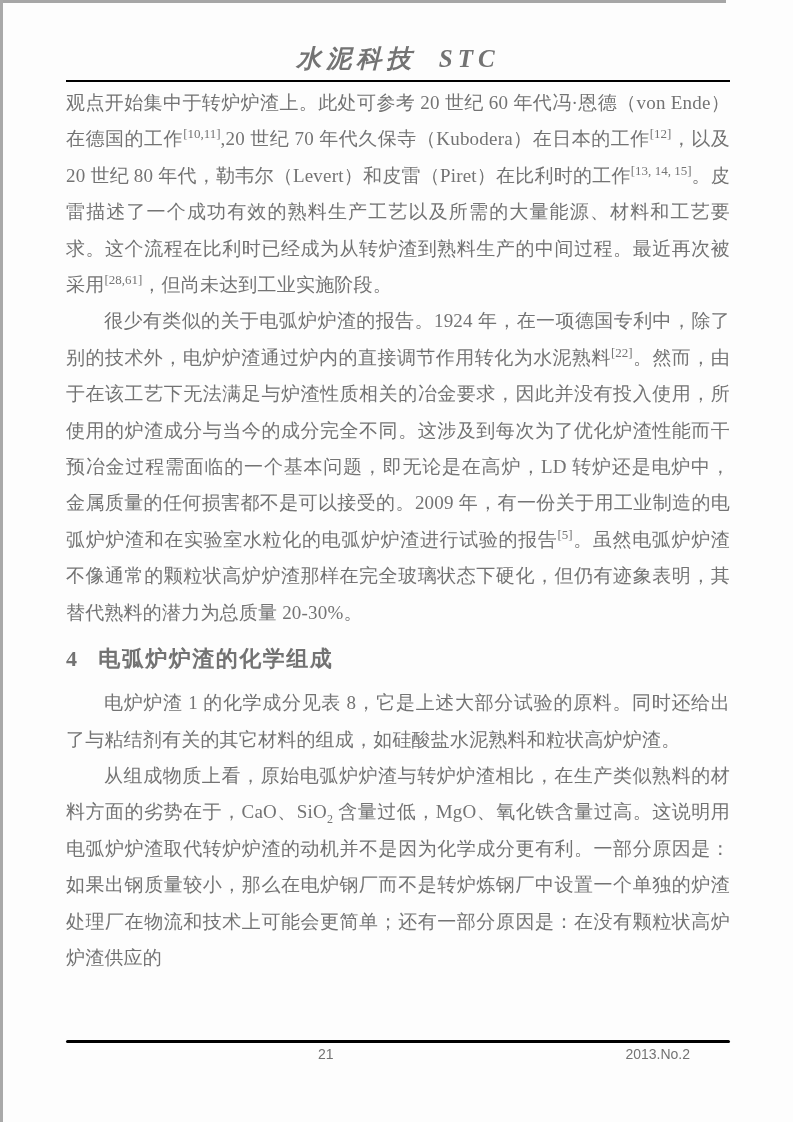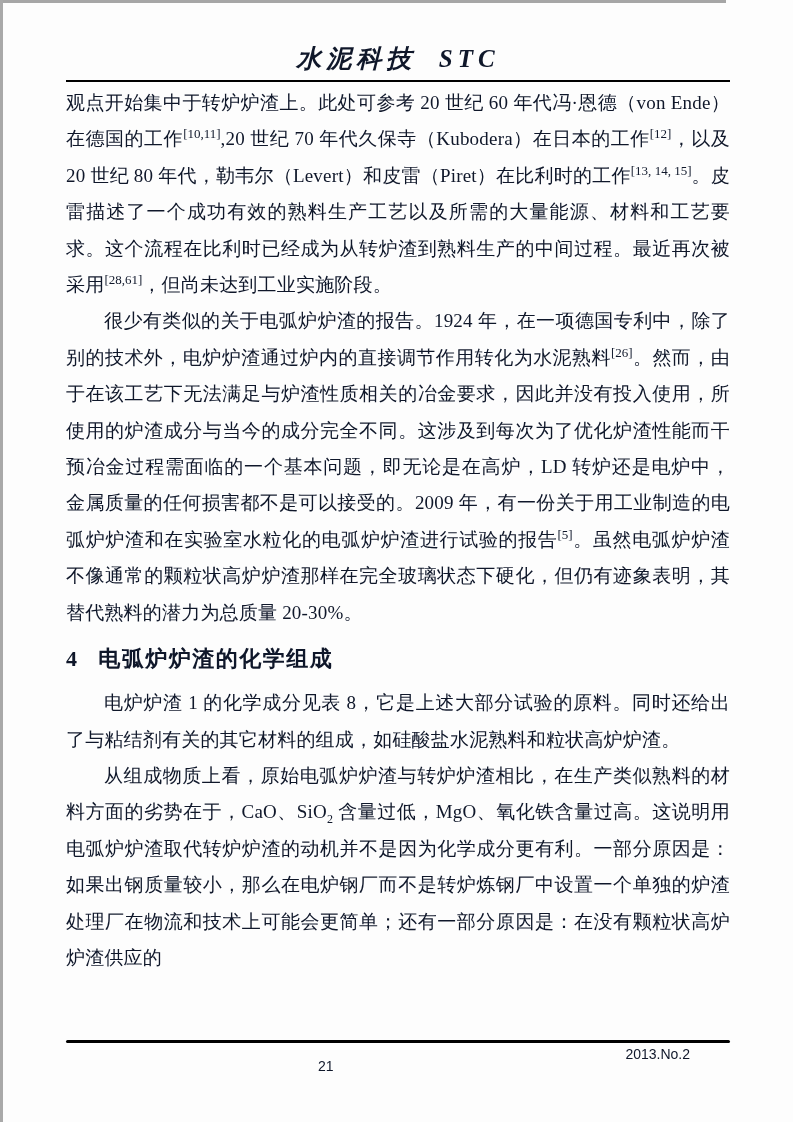--- a/index.html
+++ b/index.html
@@ -5,21 +5,21 @@
   html, body { margin: 0; padding: 0; }
   body { background: #ffffff; }
 
   .page {
     position: relative;
     width: 793px;
     height: 1122px;
     background: #fdfdfd;
     overflow: hidden;
     font-family: "Liberation Serif", "DejaVu Serif", serif;
-    color: #0f172a;
+    color: #737373;
   }
 
   
   .edge-top {
     position: absolute; top: 0; left: 0;
     width: 726px; height: 3px;
     background: #a6a6a6;
   }
   .edge-left {
     position: absolute; top: 0; left: 0;
@@ -95,40 +95,40 @@
     width: 664px;
   }
   .footer-rule { height: 3px; background: #000000; border-radius: 2px; }
   .footer-row {
     position: relative;
     height: 20px;
     margin-top: 3px;
     font-family: "Liberation Sans", "DejaVu Sans", sans-serif;
     font-size: 14px;
   }
-  .page-number { position: absolute; left: 252px; top: 12px; }
+  .page-number { position: absolute; left: 252px; top: 0; }
   .issue { position: absolute; right: 40px; top: 0; }
 </style>
 </head>
 <body>
 
 <div class="page">
   <div class="edge-top"></div>
   <div class="edge-left"></div>
 
   <div class="content">
     <header>
       <div class="journal-title">水泥科技  STC</div>
       <div class="header-rule"></div>
     </header>
 
     <main class="article">
 
     <p class="para">观点开始集中于转炉炉渣上。此处可参考 20 世纪 60 年代冯·恩德（von Ende）在德国的工作<sup class="cite">[10,11]</sup>,20 世纪 70 年代久保寺（Kubodera）在日本的工作<sup class="cite">[12]</sup>，以及 20 世纪 80 年代，勒韦尔（Levert）和皮雷（Piret）在比利时的工作<sup class="cite">[13, 14, 15]</sup>。皮雷描述了一个成功有效的熟料生产工艺以及所需的大量能源、材料和工艺要求。这个流程在比利时已经成为从转炉渣到熟料生产的中间过程。最近再次被采用<sup class="cite">[28,61]</sup>，但尚未达到工业实施阶段。</p>
-        <p class="para indent">很少有类似的关于电弧炉炉渣的报告。1924 年，在一项德国专利中，除了别的技术外，电炉炉渣通过炉内的直接调节作用转化为水泥熟料<sup class="cite">[26]</sup>。然而，由于在该工艺下无法满足与炉渣性质相关的冶金要求，因此并没有投入使用，所使用的炉渣成分与当今的成分完全不同。这涉及到每次为了优化炉渣性能而干预冶金过程需面临的一个基本问题，即无论是在高炉，LD 转炉还是电炉中，金属质量的任何损害都不是可以接受的。2009 年，有一份关于用工业制造的电弧炉炉渣和在实验室水粒化的电弧炉炉渣进行试验的报告<sup class="cite">[5]</sup>。虽然电弧炉炉渣不像通常的颗粒状高炉炉渣那样在完全玻璃状态下硬化，但仍有迹象表明，其替代熟料的潜力为总质量 20-30%。</p>
+        <p class="para indent">很少有类似的关于电弧炉炉渣的报告。1924 年，在一项德国专利中，除了别的技术外，电炉炉渣通过炉内的直接调节作用转化为水泥熟料<sup class="cite">[22]</sup>。然而，由于在该工艺下无法满足与炉渣性质相关的冶金要求，因此并没有投入使用，所使用的炉渣成分与当今的成分完全不同。这涉及到每次为了优化炉渣性能而干预冶金过程需面临的一个基本问题，即无论是在高炉，LD 转炉还是电炉中，金属质量的任何损害都不是可以接受的。2009 年，有一份关于用工业制造的电弧炉炉渣和在实验室水粒化的电弧炉炉渣进行试验的报告<sup class="cite">[5]</sup>。虽然电弧炉炉渣不像通常的颗粒状高炉炉渣那样在完全玻璃状态下硬化，但仍有迹象表明，其替代熟料的潜力为总质量 20-30%。</p>
         <h2 class="section-heading">
           <span class="sec-num">4</span>
           <span class="sec-title">电弧炉炉渣的化学组成</span>
         </h2>
         <p class="para indent">电炉炉渣 1 的化学成分见表 8，它是上述大部分试验的原料。同时还给出了与粘结剂有关的其它材料的组成，如硅酸盐水泥熟料和粒状高炉炉渣。</p>
         <p class="para indent">从组成物质上看，原始电弧炉炉渣与转炉炉渣相比，在生产类似熟料的材料方面的劣势在于，CaO、SiO<sub class="chem">2</sub> 含量过低，MgO、氧化铁含量过高。这说明用电弧炉炉渣取代转炉炉渣的动机并不是因为化学成分更有利。一部分原因是：如果出钢质量较小，那么在电炉钢厂而不是转炉炼钢厂中设置一个单独的炉渣处理厂在物流和技术上可能会更简单；还有一部分原因是：在没有颗粒状高炉炉渣供应的</p>
       </main>
   </div>
 
   <footer class="footer">

